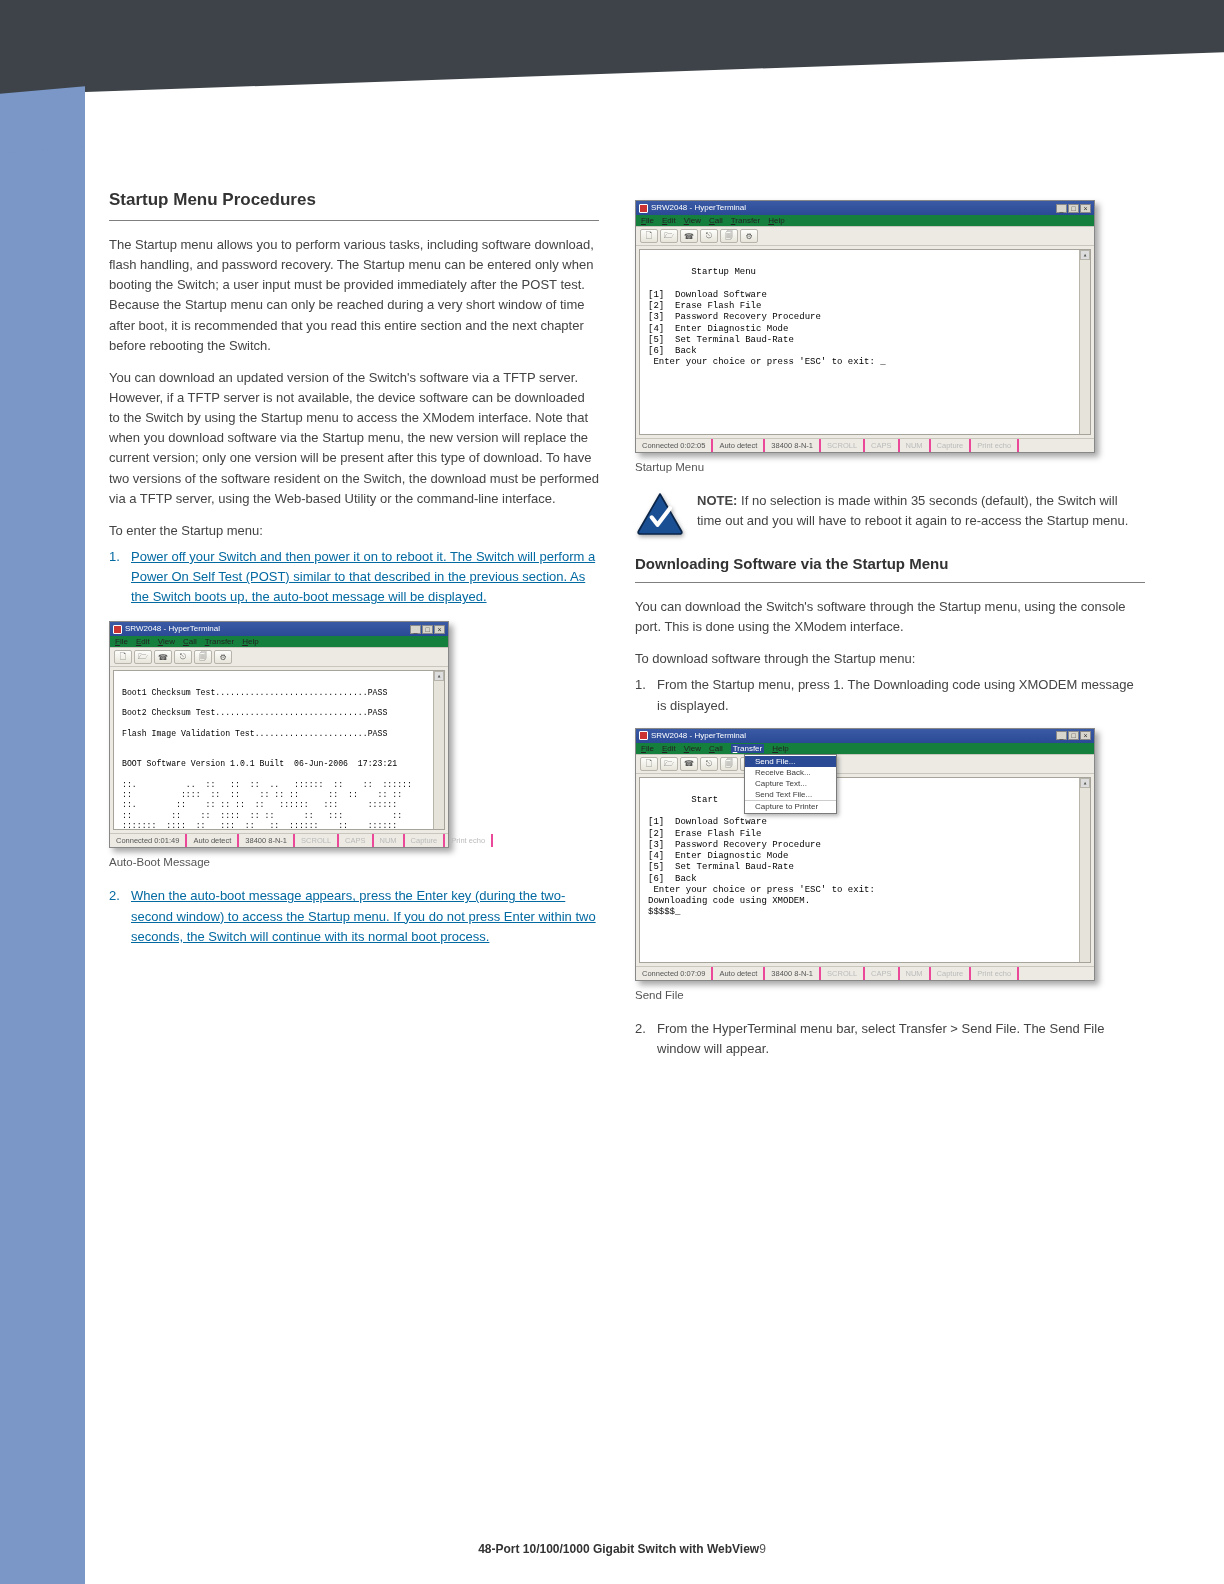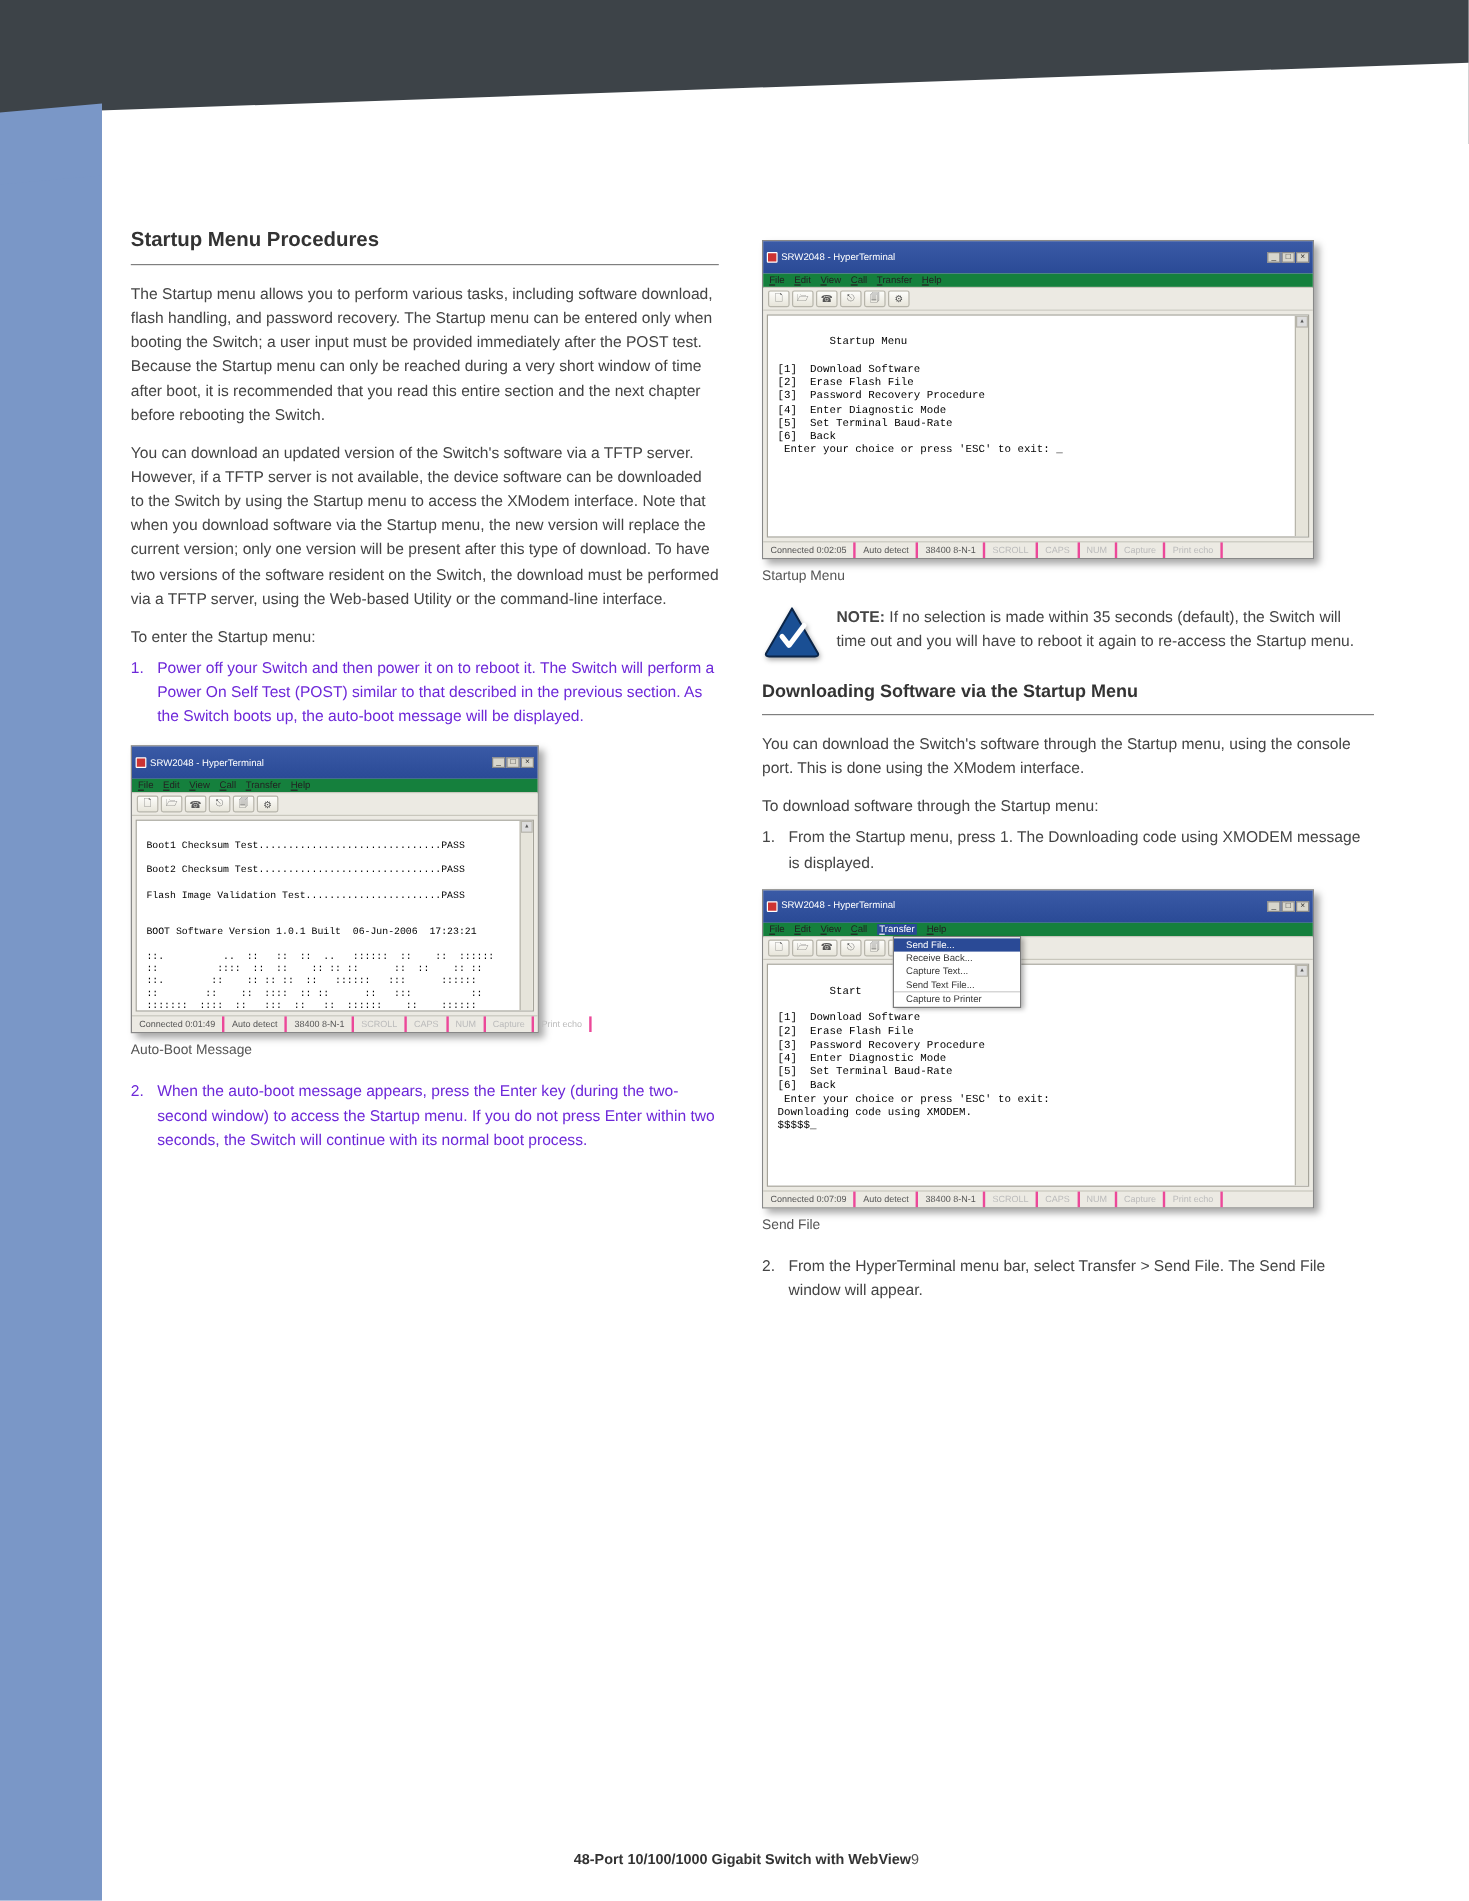--- a/index.html
+++ b/index.html
@@ -64,40 +64,40 @@
   }
   .rule {
     border: none;
     border-top: 1px solid #7f7f7f;
     margin: 0 0 14px 0;
   }
   p { font-size: 13px; line-height: 1.55; margin-bottom: 12px; color: #444; }
   p.tight { margin-bottom: 6px; }
   ol.steps { list-style: none; counter-reset: step; margin: 6px 0 14px 0; }
   ol.steps > li {
-    font-size: 13px; line-height: 1.55; color: #6d28d9;
-    margin-bottom: 10px; padding-left: 22px; position: relative;
+    font-size: 13px; line-height: 1.55; color: #0369a1;
+    margin-bottom: 10px; padding-left: 22px; position: relative; text-decoration: underline;
   }
   ol.steps > li::before {
     counter-increment: step;
     content: counter(step) ".";
     position: absolute; left: 0; top: 0;
   }
 
   
   .ht-window {
     width: 460px;
     border: 1px solid #888;
     background: #eceae3;
     box-shadow: 4px 4px 6px rgba(0,0,0,.35);
     margin: 10px 0 8px 0;
     font-family: Tahoma, Arial, sans-serif;
   }
   .ht-window .titlebar {
-    height: 27px;
+    height: 14px;
     background: linear-gradient(#3a5aa6,#2a4a96);
     display: flex; align-items: center; justify-content: space-between;
     padding: 0 3px;
   }
   .ht-window .titlebar .tleft {
     display:flex;align-items:center;gap:3px;
   }
   .ht-window .titlebar .ticon {
     width:9px;height:9px;background:#c33;border:1px solid #fff;border-radius:1px;
   }
@@ -144,21 +144,21 @@
   .ht-window.small { width: 340px; }
   .ht-window.small .terminal{height:160px;font-size:8.2px;}
   .ht-window.med .terminal{height:186px;}
 
   
   .ht-dropdown {
     position:absolute; left:108px; top:-1px; background:#fff;
     border:1px solid #7a7a7a; box-shadow:2px 2px 4px rgba(0,0,0,.3);
     font-size:8px; z-index:5; padding:1px 0;
   }
-  .ht-dropdown .mi { padding:1px 32px 1px 10px; white-space:nowrap; }
+  .ht-dropdown .mi { padding:1px 18px 1px 10px; white-space:nowrap; }
   .ht-dropdown .mi.hl { background:#2a4a96; color:#fff; }
 
   .figure-caption {
     font-size: 11.5px; color:#555; margin: 2px 0 18px 0;
   }
 
   
   .note-block { display:flex; gap:12px; align-items:flex-start; margin: 8px 0 18px 0; }
   .note-icon {
     flex: 0 0 auto;

